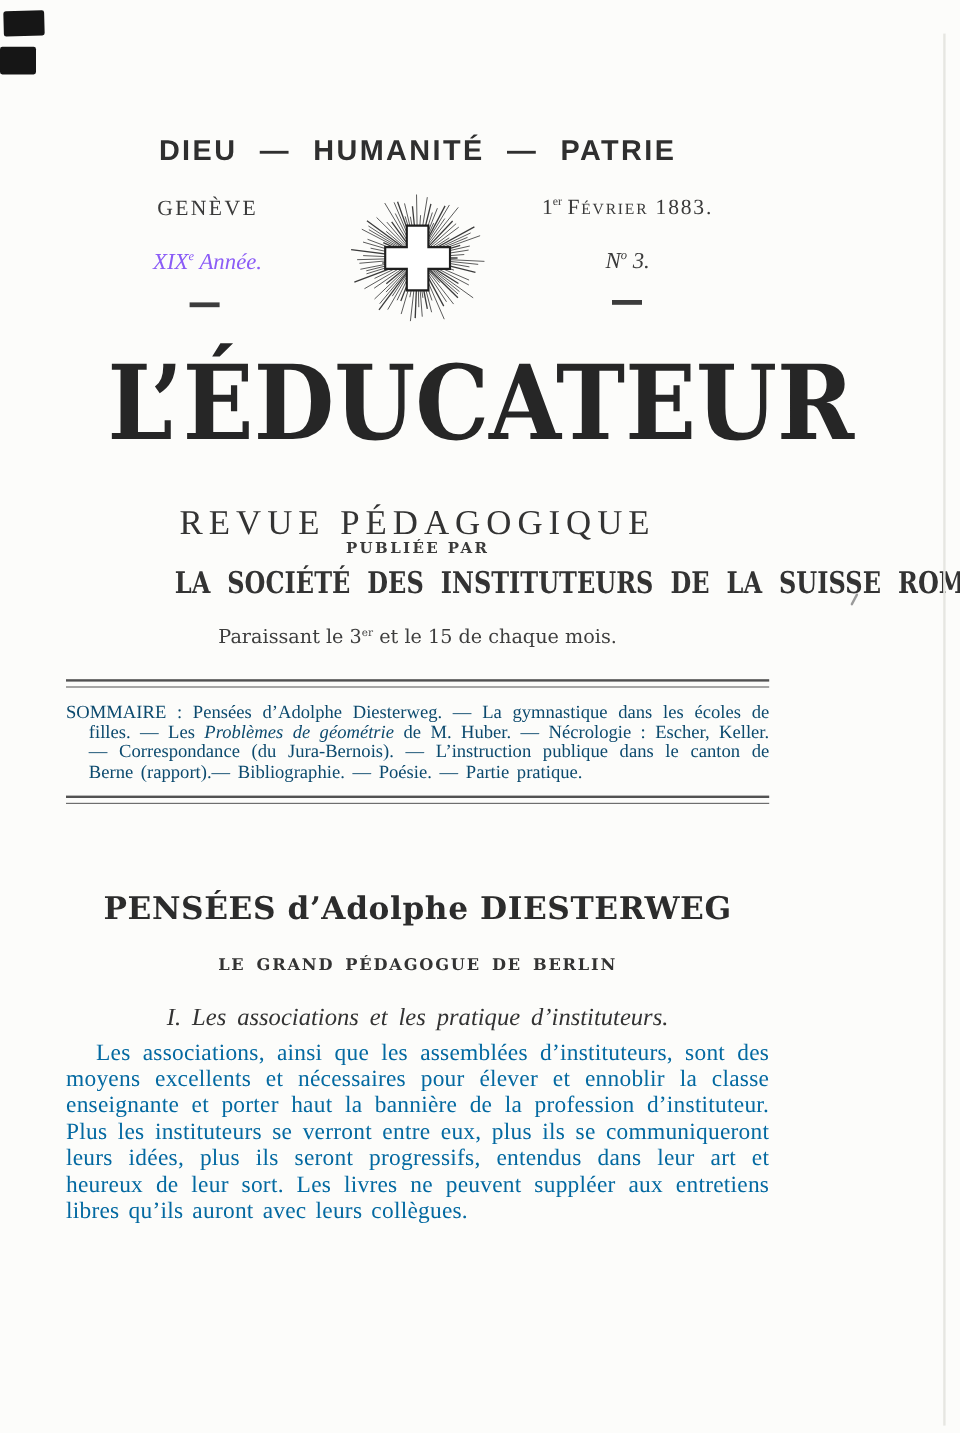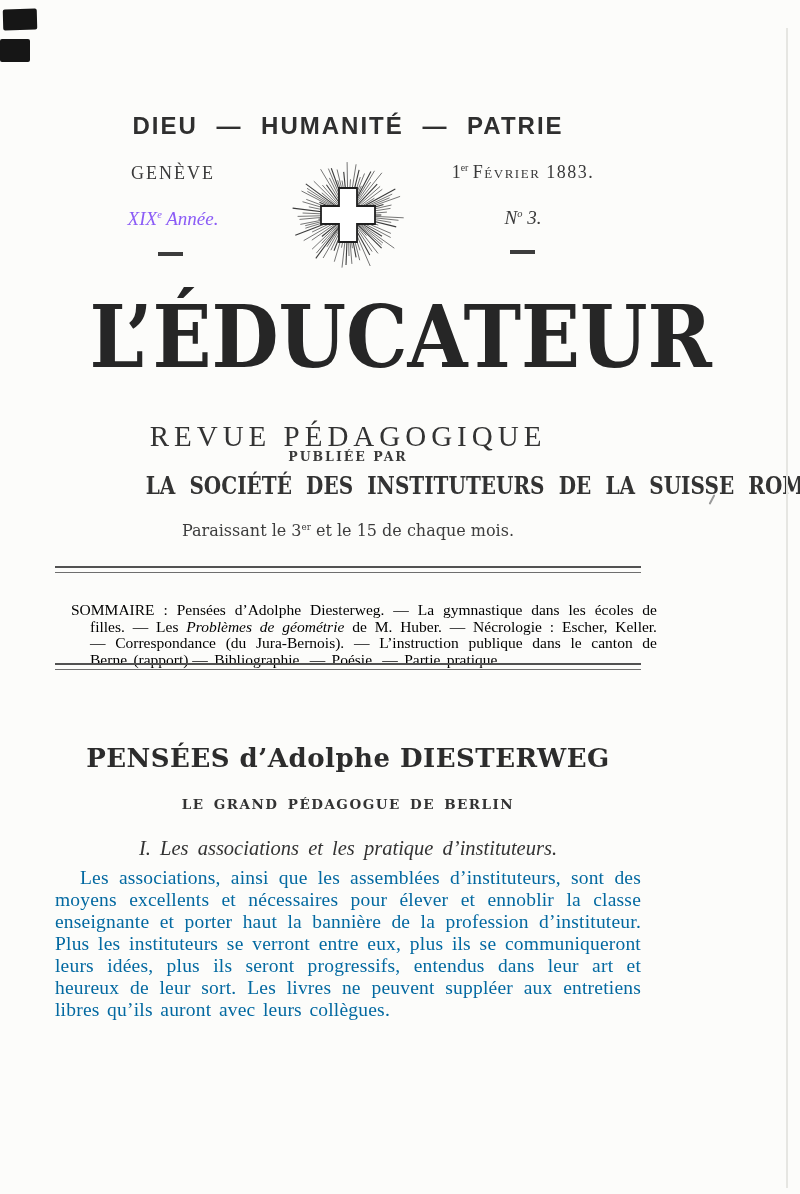--- a/index.html
+++ b/index.html
@@ -48,23 +48,23 @@
     font-weight:700;font-size:25px;color:#333;}
   .society .squeeze{transform:scaleX(.8);word-spacing:9px;}
   .freq{left:55px;top:521px;width:586px;font-family:"DejaVu Serif", serif;
     font-size:16px;color:#3d3d3d;}
 
   
   .dbl-rule{position:absolute;left:55px;width:586px;height:4px;
     border-top:2px solid #525252;border-bottom:1px solid #6e6e6e;}
   .r1{top:566px;}
   .r2{top:663px;}
-  .sommaire{left:55px;top:586px;width:586px;margin:16px;
+  .sommaire{left:55px;top:586px;width:586px;margin:0;
     font-size:15.5px;line-height:16.6px;text-align:justify;
-    padding-left:19px;text-indent:-19px;word-spacing:2.5px;color:#000000;box-sizing:border-box;}
+    padding-left:19px;text-indent:-19px;word-spacing:2.5px;color:#0c4a6e;box-sizing:border-box;}
 
   
   .art-title{left:55px;top:743px;width:586px;margin:0;
     font-family:"DejaVu Serif", serif;font-weight:700;font-size:26px;letter-spacing:.5px;color:#2c2c2c;text-align:center;}
   .art-sub{left:55px;top:796px;width:586px;
     font-family:"DejaVu Serif", serif;font-weight:700;font-size:13.5px;letter-spacing:1.5px;word-spacing:3px;color:#333;}
   .art-sec{left:55px;top:837px;width:586px;font-size:20.5px;word-spacing:4px;color:#333;}
   .body-par{left:55px;top:867px;width:586px;margin:0;
     font-size:19.5px;line-height:22px;text-align:justify;text-indent:25px;
     word-spacing:2.5px;letter-spacing:.2px;color:#0369a1;}

